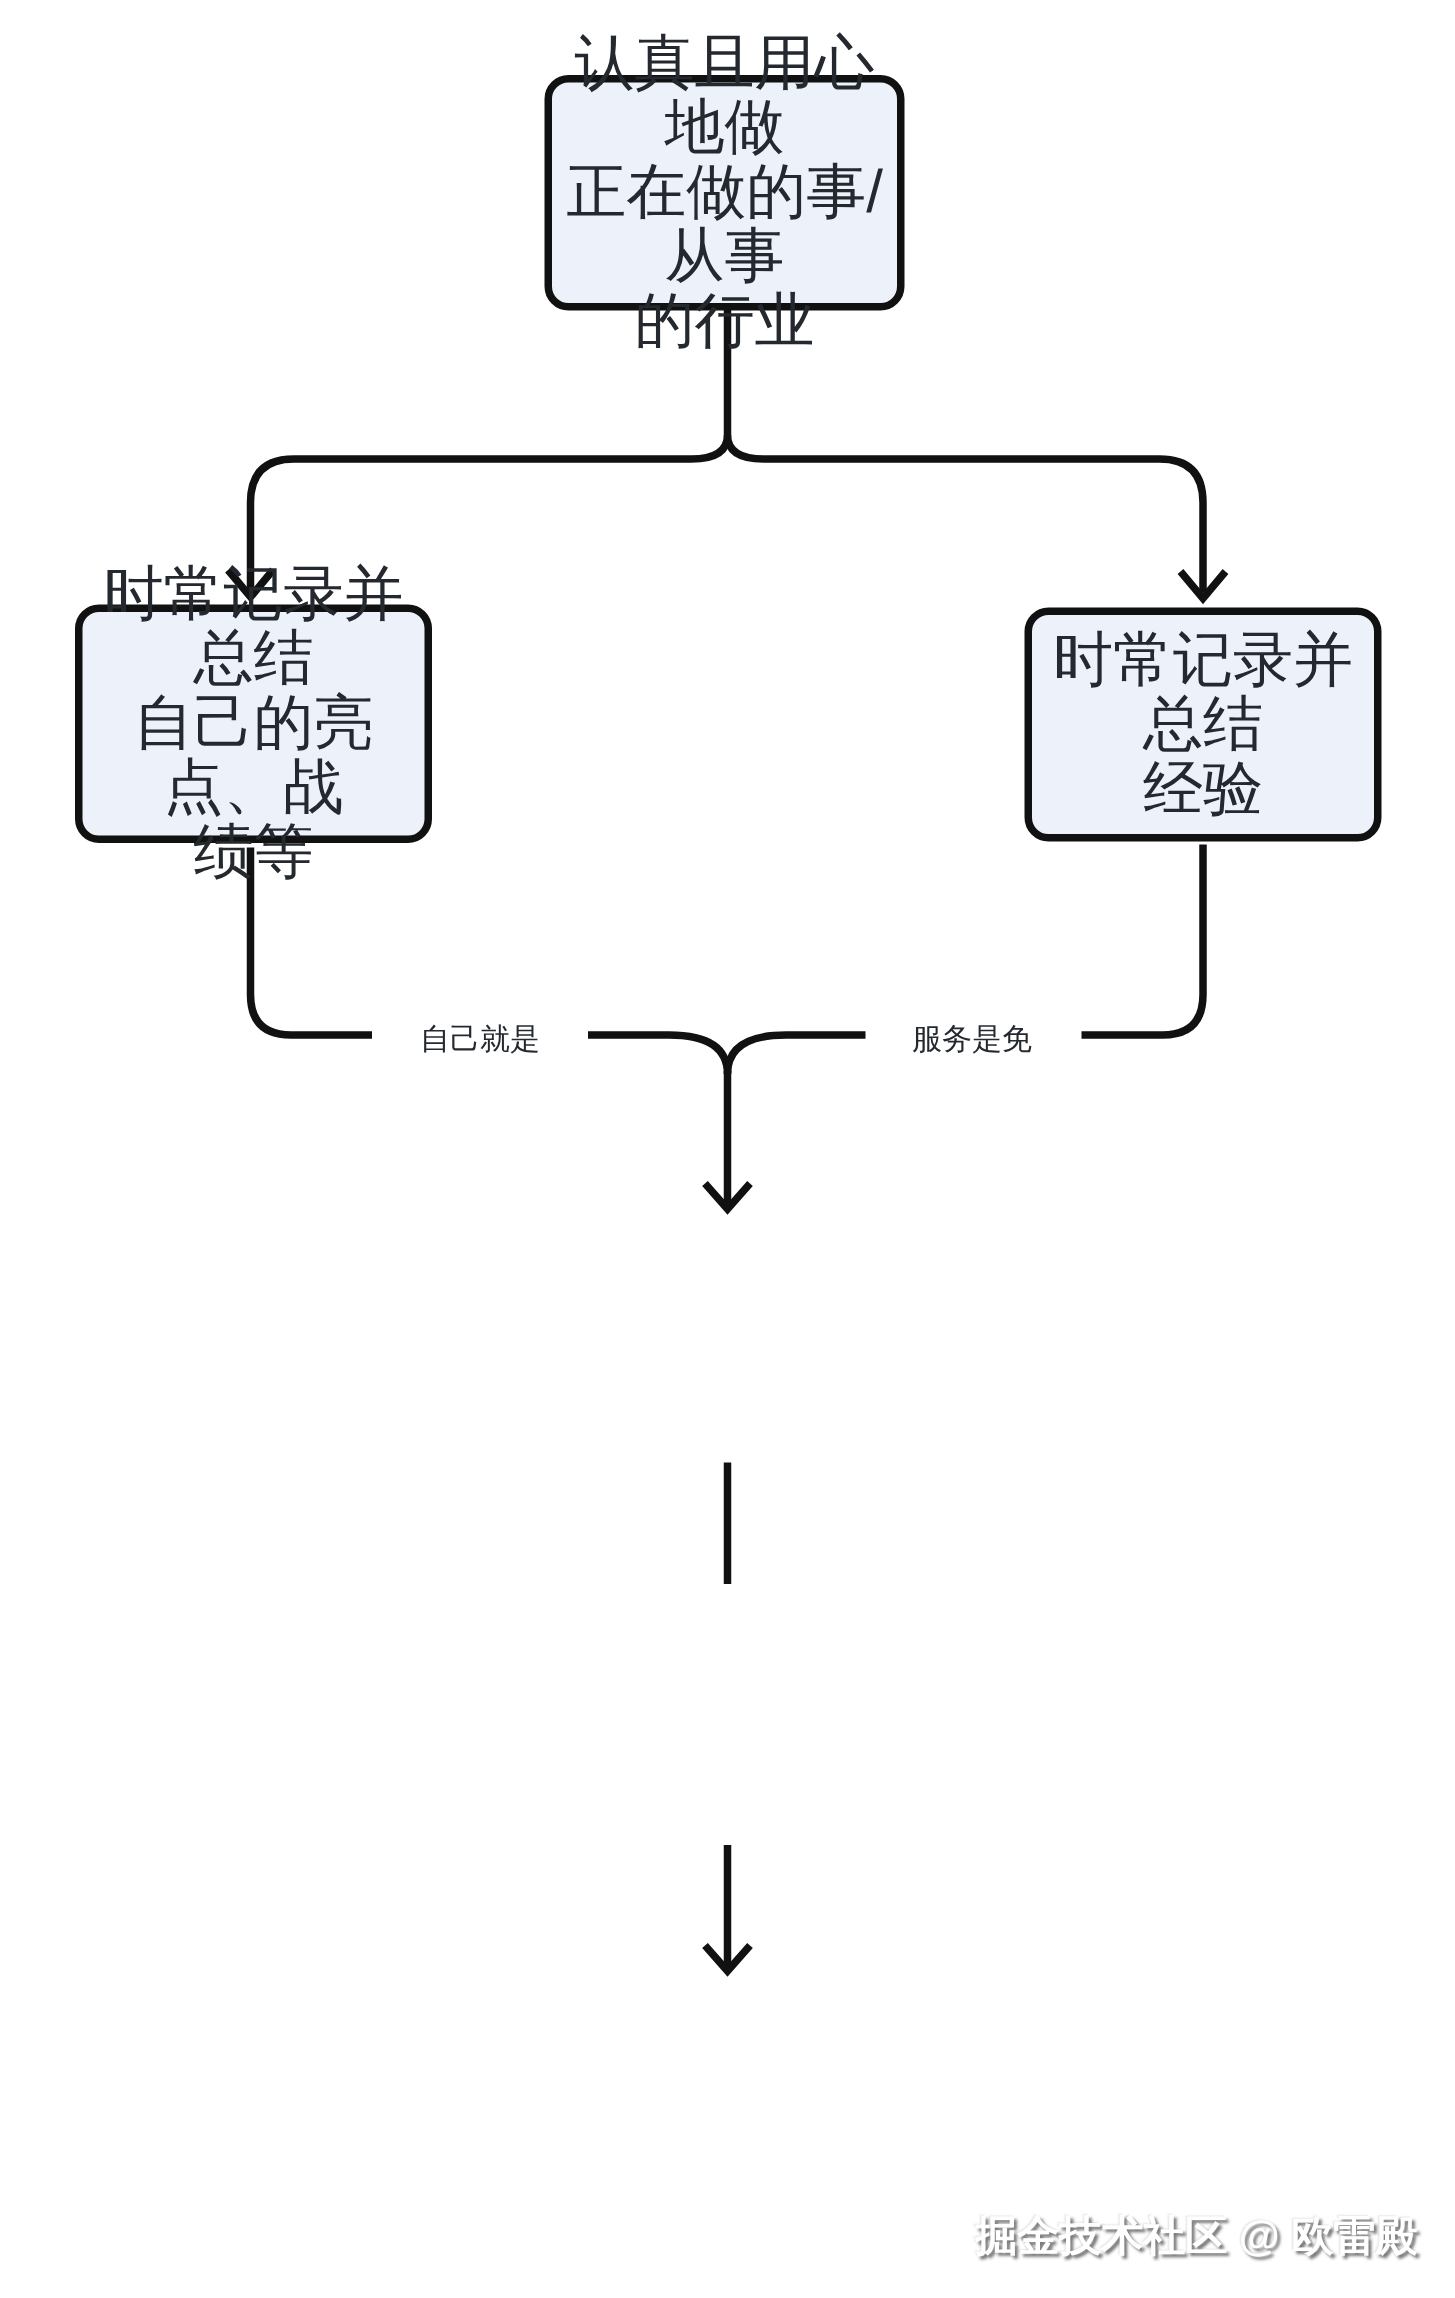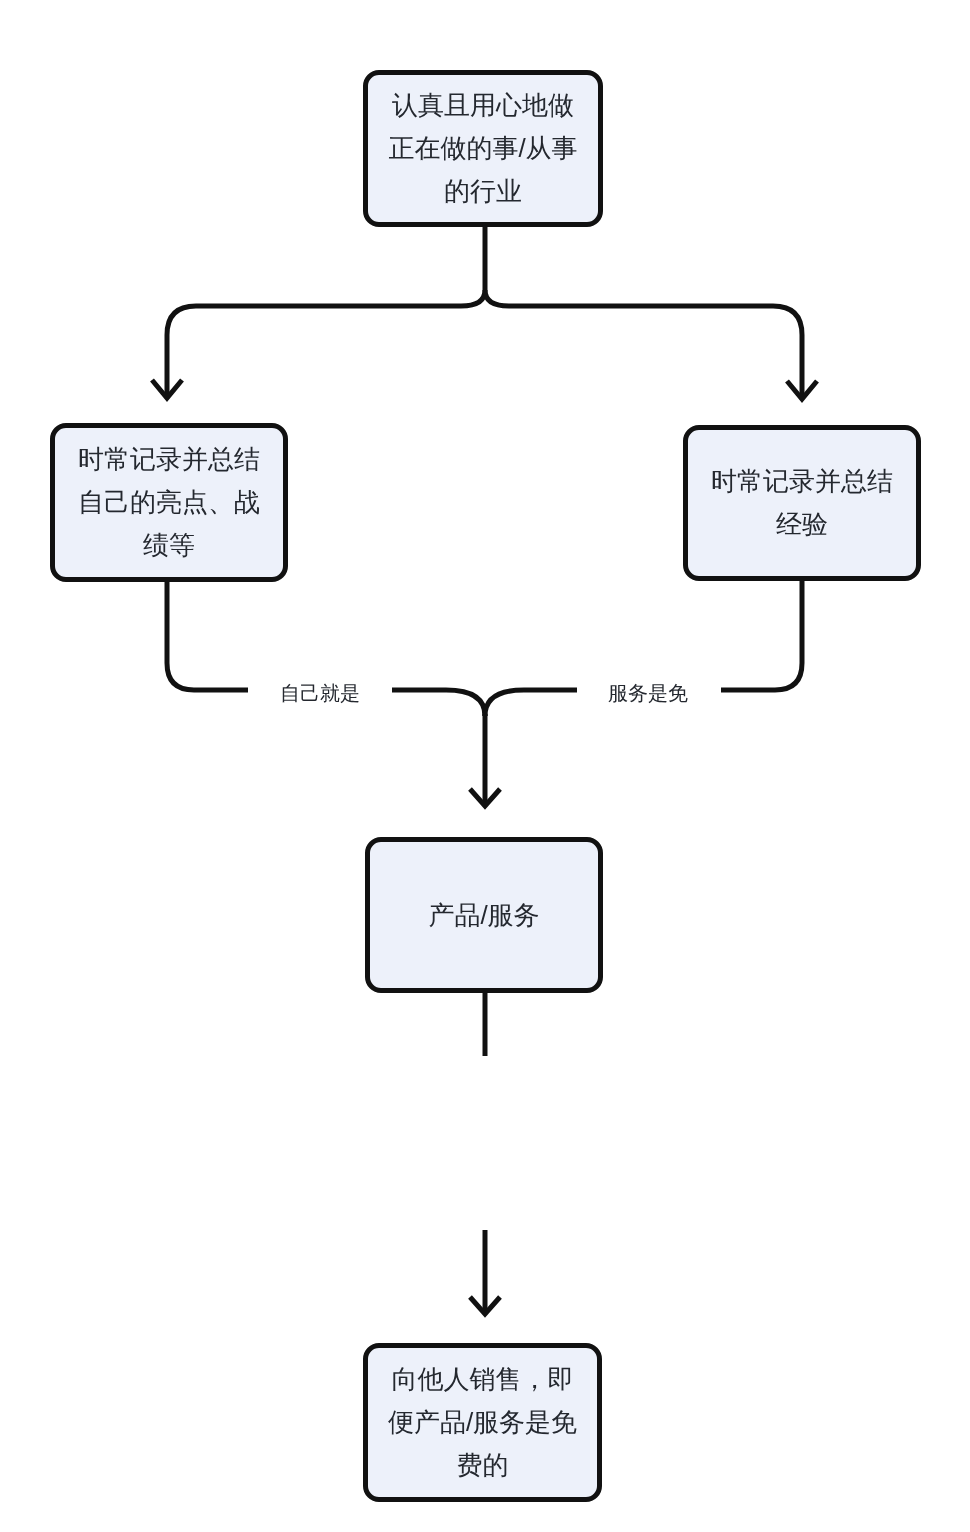--- a/index.html
+++ b/index.html
@@ -34,23 +34,22 @@
     stroke-linejoin:miter;
   }
   .node{
     position:absolute;
     background:var(--node-fill);
     border:5px solid var(--node-border);
     border-radius:16px;
     display:flex;align-items:center;justify-content:center;
     text-align:center;
     color:var(--text);
-    font-size:26px;
+    font-size:40px;
     line-height:43px;
-    margin-top:20px;
   }
   .node-text{
     white-space:pre-line;
     display:block;
     padding:0 8px;
   }
   .node-top{left:363px;top:50px;width:240px;height:157px;}
   .node-left{left:50px;top:403px;width:238px;height:159px;}
   .node-right{left:683px;top:405px;width:238px;height:156px;}
   .node-product{left:365px;top:817px;width:238px;height:156px;}
@@ -118,29 +117,22 @@
     <span class="node-text">时常记录并总结
 自己的亮点、战
 绩等</span>
   </div>
 
   <div class="node node-right">
     <span class="node-text">时常记录并总结
 经验</span>
   </div>
 
-  <div class="node node-product">
-    <span class="node-text">产品/服务</span>
-  </div>
 
-  <div class="node node-sell">
-    <span class="node-text">向他人销售，即
-便产品/服务是免
-费的</span>
-  </div>
 
   <div class="edge-label label-self-is">自己就是</div>
 
   <div class="edge-label label-package">服务是免</div>
 
 
+  <div class="watermark">掘金技术社区 @ 欧雷殿</div>
 
 </div>
 
 </body></html>

